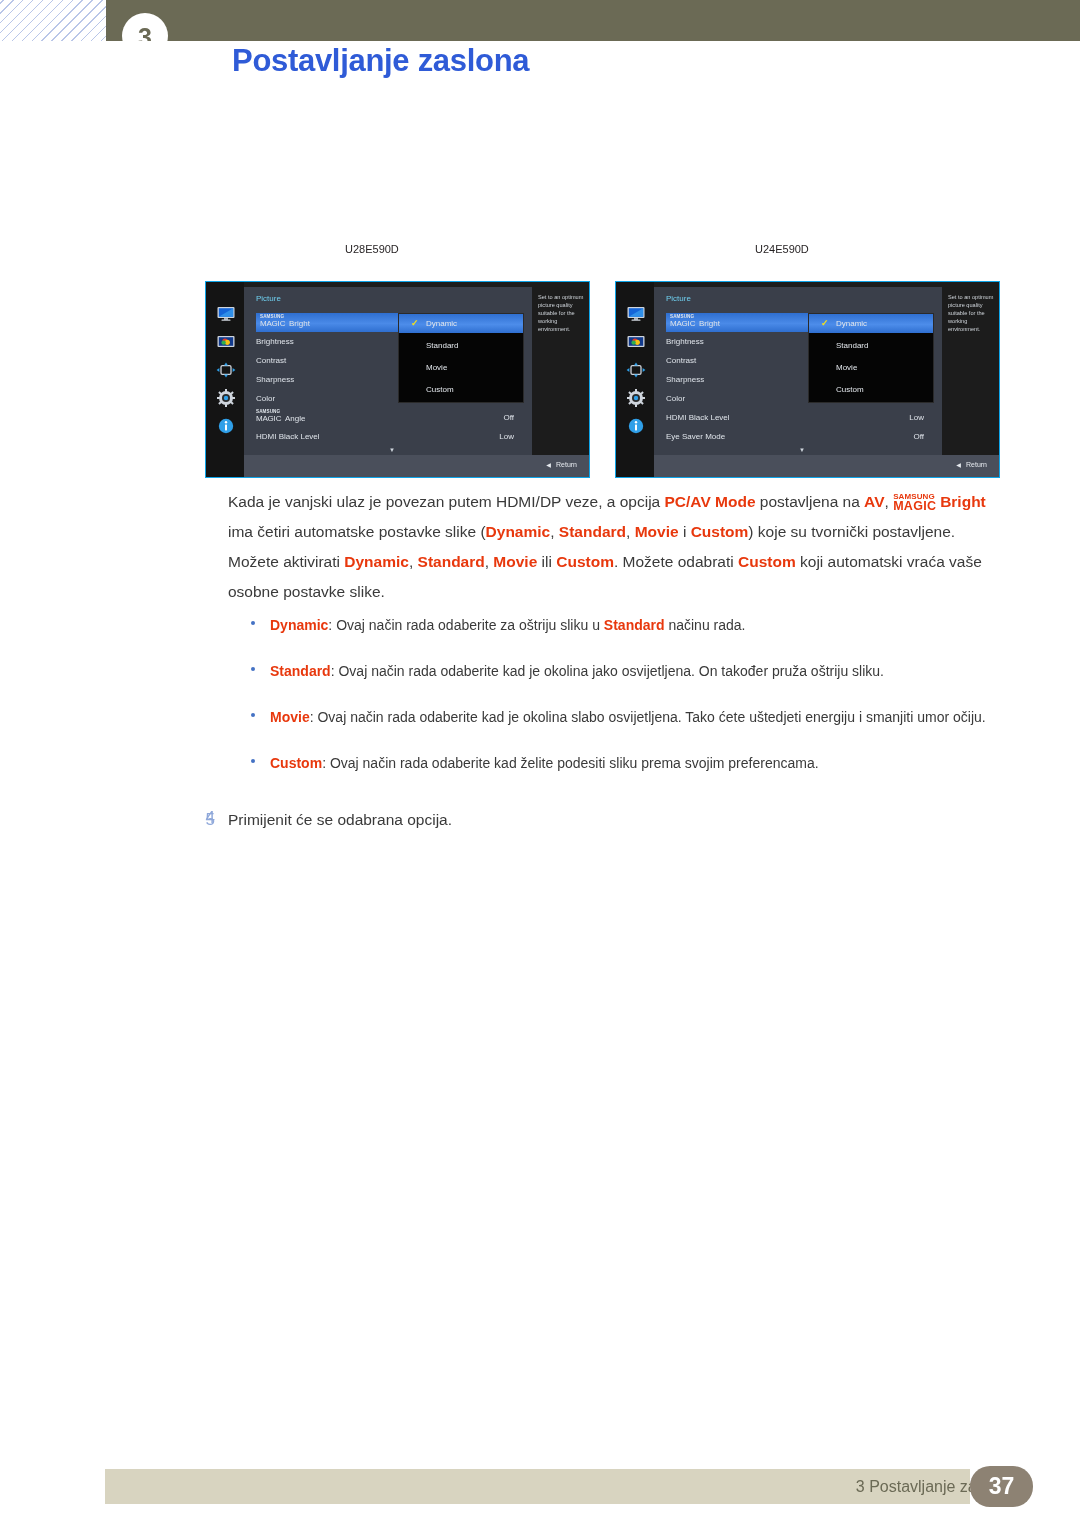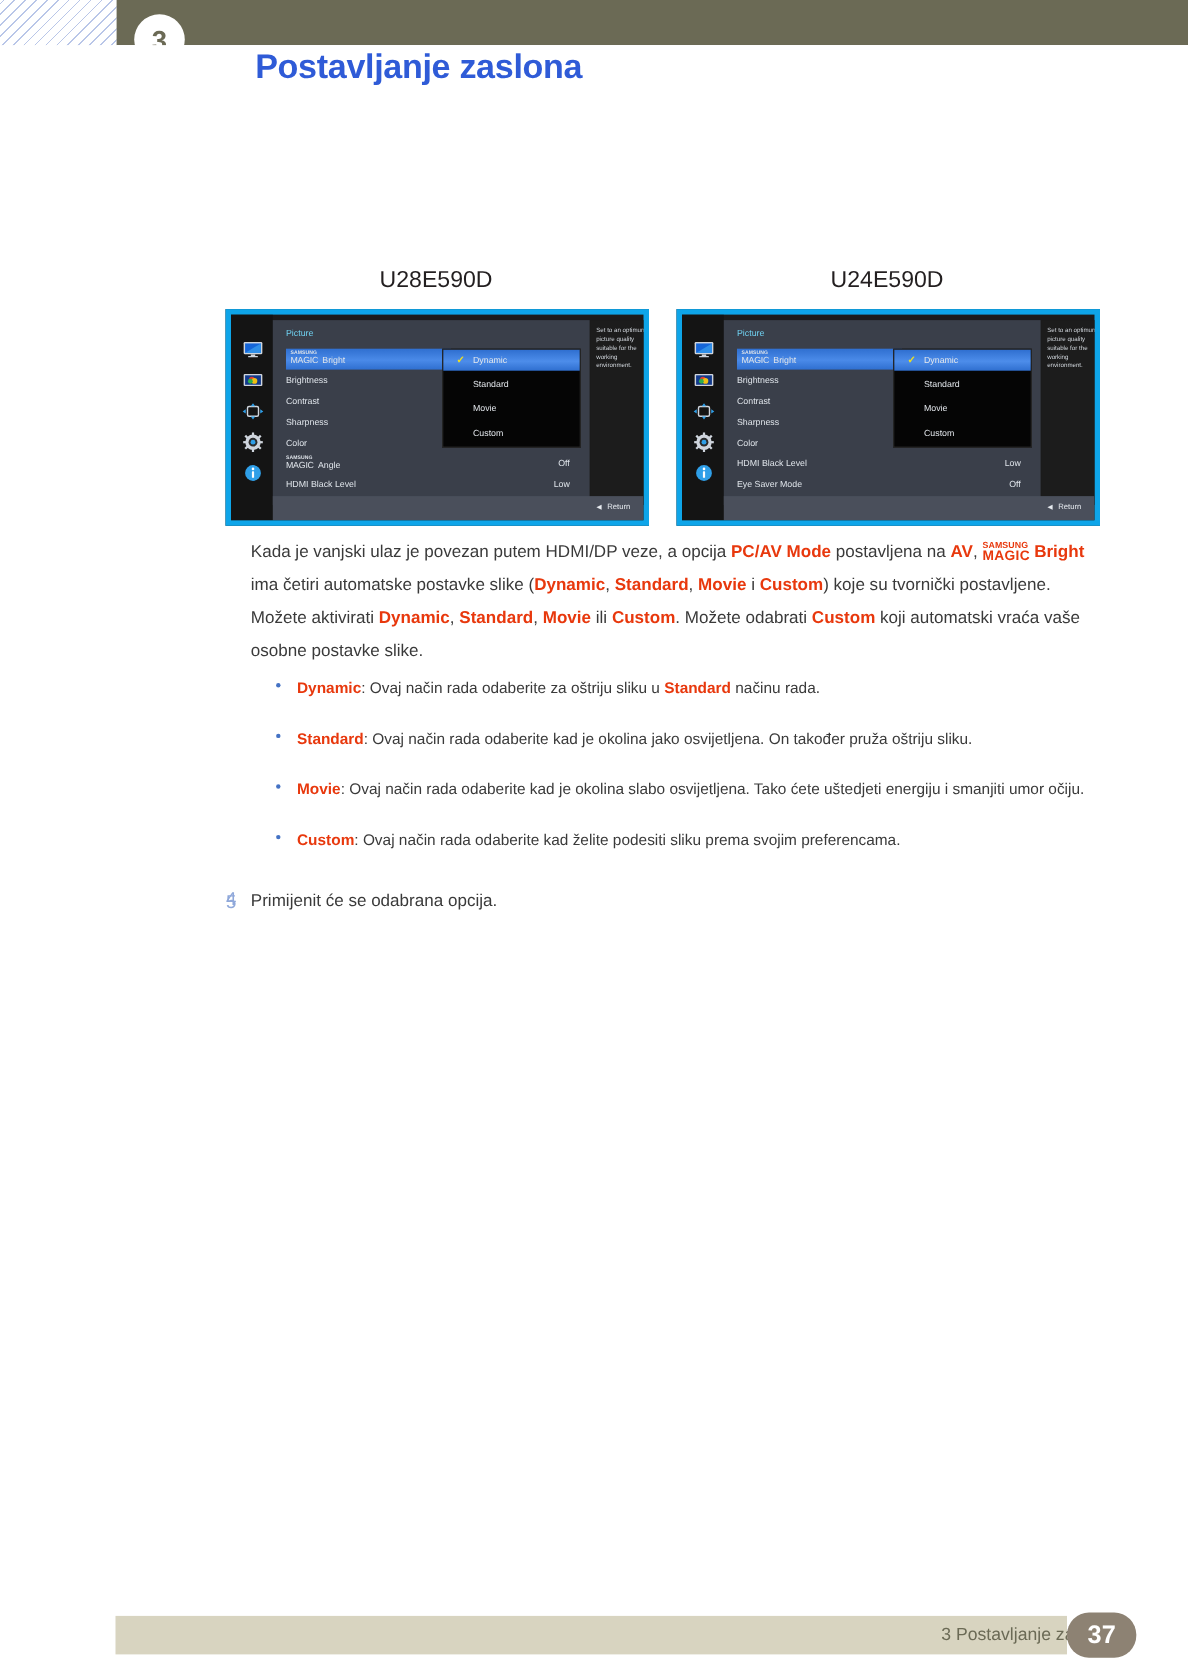--- a/index.html
+++ b/index.html
@@ -76,34 +76,34 @@
     top: 43px;
     font-size: 31px;
     font-weight: bold;
     color: #2f5bd7;
     letter-spacing: -0.3px;
   }
 
   
   .model-label {
     position: absolute;
-    font-size: 21px;
+    font-size: 11px;
     color: #231f20;
   }
   #model-label-1 { left: 345px; top: 243px; }
   #model-label-2 { left: 755px; top: 243px; }
 
   
   .osd {
     position: absolute;
     top: 281px;
     width: 385px;
     height: 197px;
     background: #1c1c1c;
-    border: 5px solid #0ea5e9;
+    border: 1px solid #0ea5e9;
     box-sizing: border-box;
     font-size: 7.5px;
     color: #d8dde3;
     overflow: hidden;
   }
   #osd-1 { left: 205px; }
   #osd-2 { left: 615px; }
 
   .osd-iconbar {
     position: absolute;

